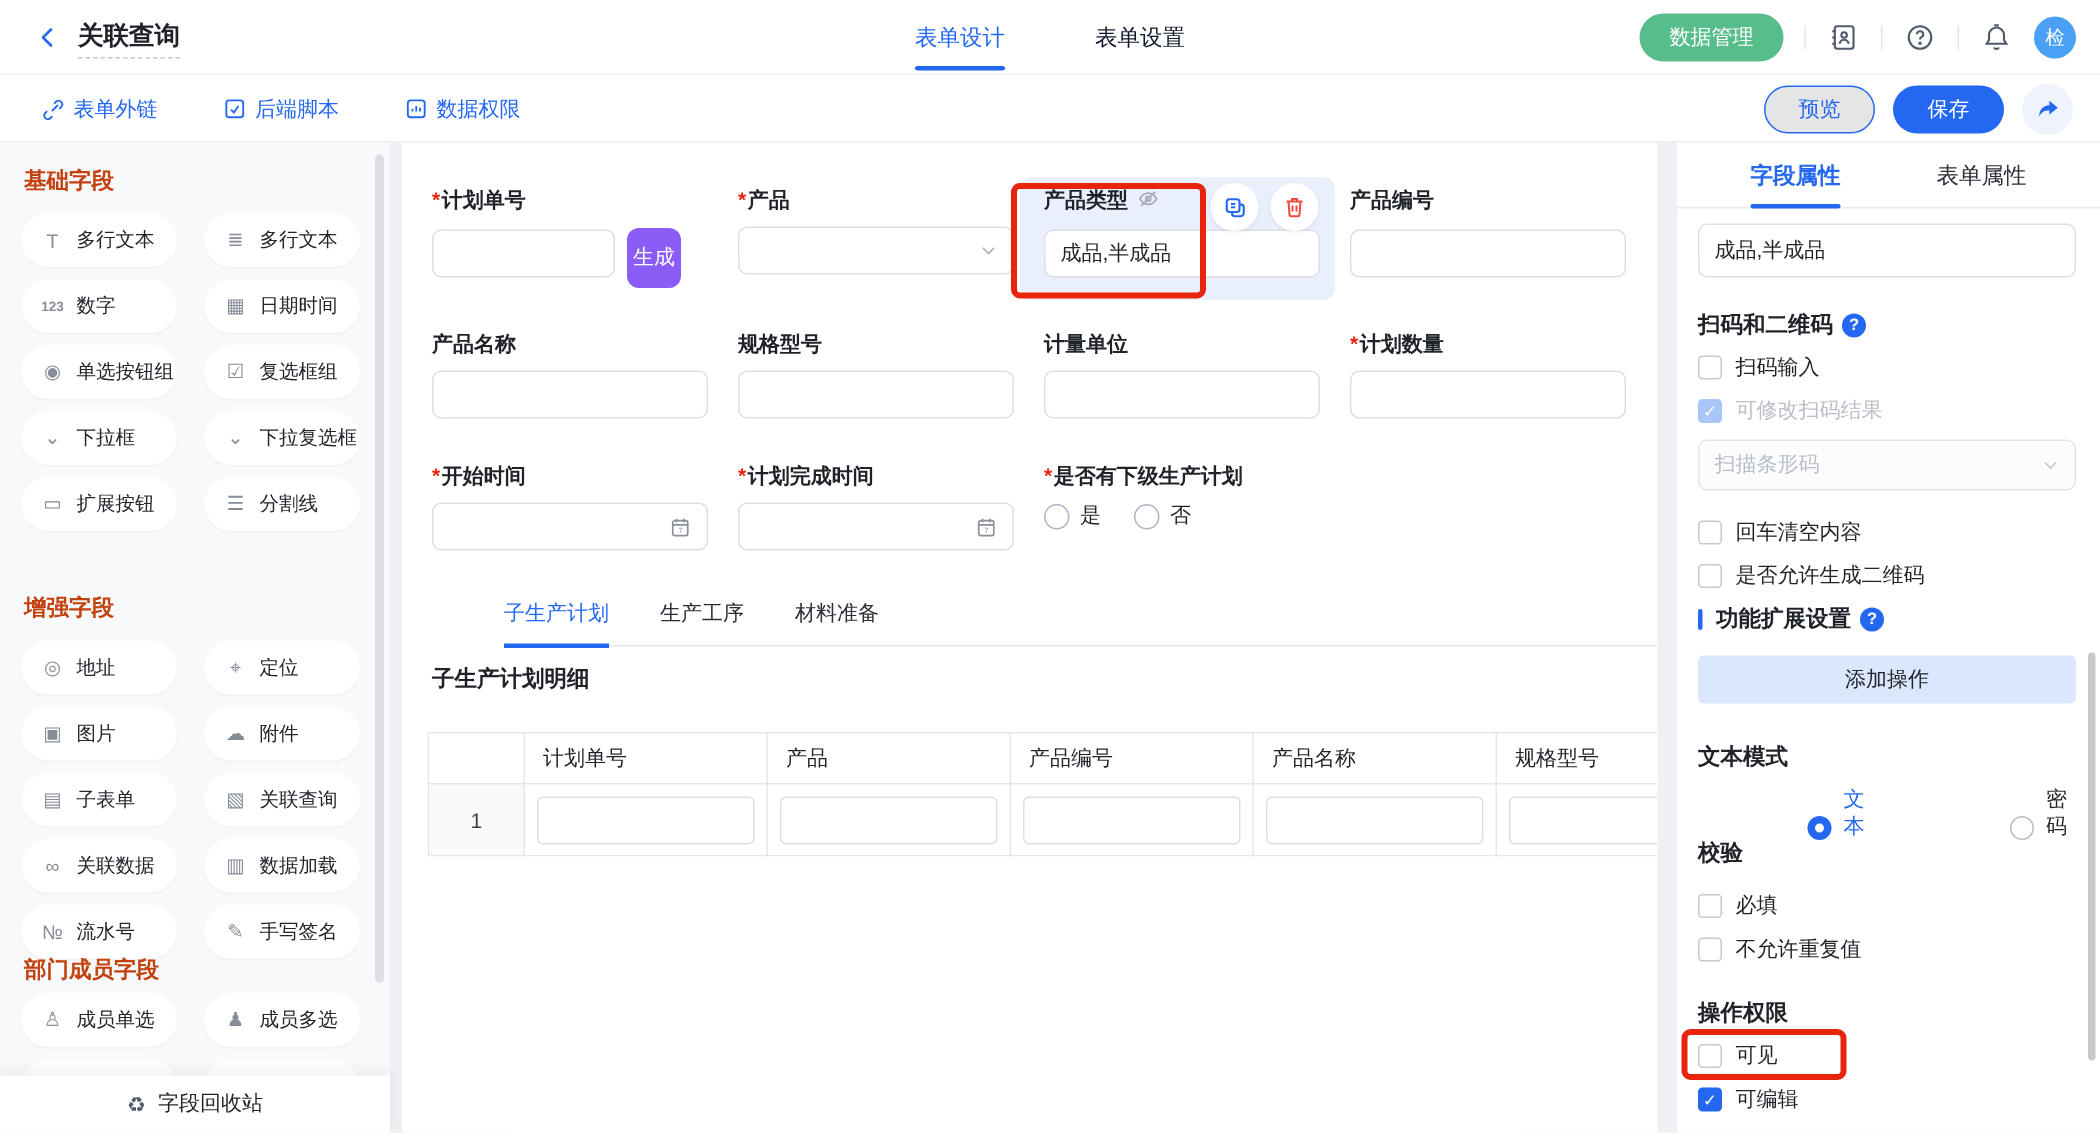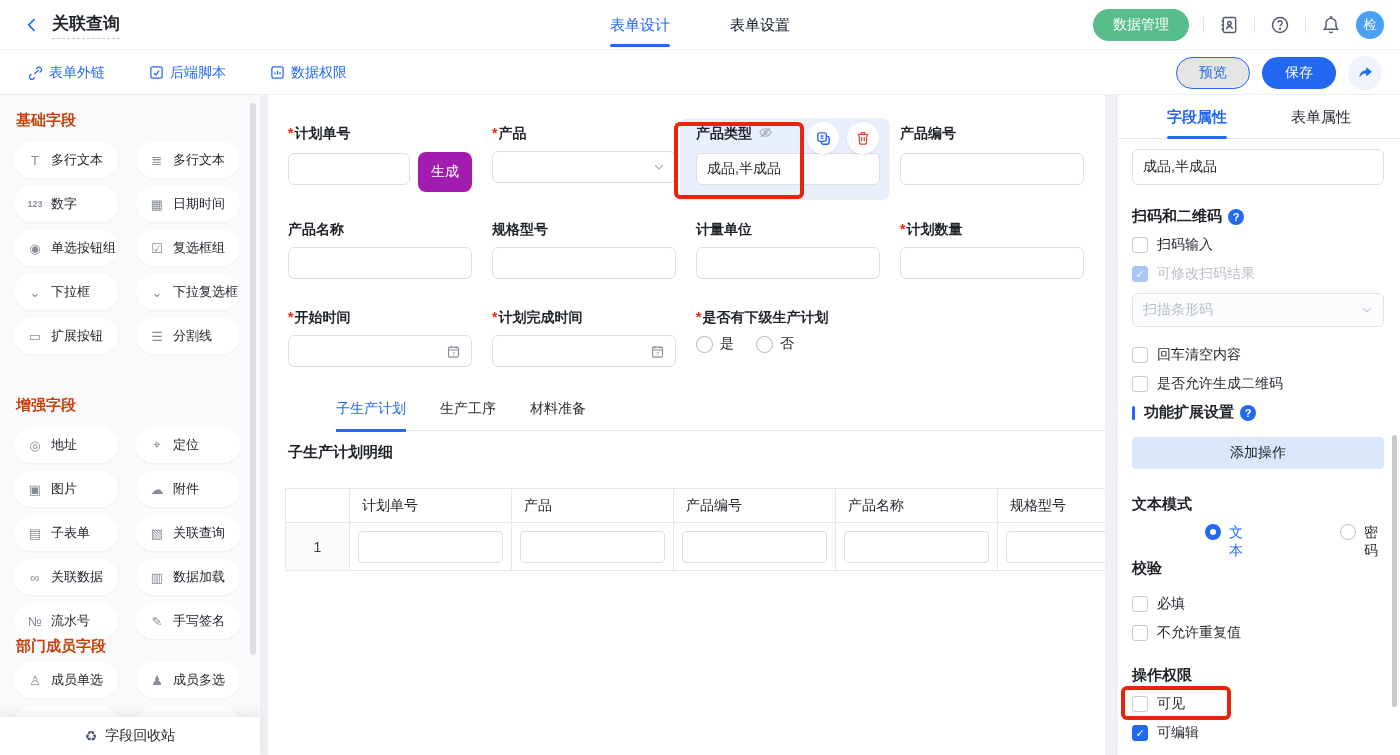--- a/index.html
+++ b/index.html
@@ -53,21 +53,21 @@
 
   
   .canvas { position:absolute; left:268px; top:95px; width:837px; height:660px; background:#fff; overflow:hidden; }
   .fld { position:absolute; width:184px; }
   .flabel { font-weight:bold; font-size:14px; color:#1f2329; white-space:nowrap; }
   .req { color:#e8250d; margin-right:1px; font-weight:bold; }
   .inp { height:32px; background:#fff; border:1px solid #dcdee3; border-radius:6px; width:100%;
     font-family:inherit; font-size:14px; padding:0 10px; color:#1f2329; }
   .selbox { height:32px; background:#fff; border:1px solid #dcdee3; border-radius:6px;
     display:flex; align-items:center; justify-content:space-between; padding:0 10px; color:#a8adb8; cursor:pointer; }
-  .gen-btn { position:absolute; left:130px; top:57px; width:54px; height:40px; background:#a21caf; color:#fff;
+  .gen-btn { position:absolute; left:130px; top:57px; width:36px; height:40px; background:#8b5cf6; color:#fff;
     border:none; border-radius:8px; font-size:14px; cursor:pointer; font-family:inherit; }
   .sel-bg { position:absolute; left:412px; top:23px; width:210px; height:82px; background:#e9effc; border-radius:8px; }
   .ann-box { position:absolute; border:4px solid #e8240d; border-radius:6px; z-index:20; pointer-events:none; }
   .icirc { position:absolute; top:27px; width:32px; height:32px; background:#fff; border-radius:50%;
     display:flex; align-items:center; justify-content:center; cursor:pointer; box-shadow:0 1px 3px rgba(31,35,41,.08); }
   .eye-off { margin-left:6px; color:#a6aab4; display:inline-flex; vertical-align:-2px; }
   .radio { width:17px; height:17px; border:1px solid #aeb4c2; border-radius:50%; background:#fff; display:inline-block; flex:none; }
   .rgroup { position:absolute; left:428px; top:240px; display:flex; gap:22px; }
   .ritem { display:flex; align-items:center; gap:7px; cursor:pointer; }
 
@@ -104,21 +104,21 @@
     display:flex; align-items:center; justify-content:center; }
   .cb.checked { background:#2468f2; border-color:#2468f2; }
   .cb.checked::after { content:"\2713"; color:#fff; font-size:11px; font-weight:bold; }
   .cb.checked.dis { background:#a9c6f8; border-color:#a9c6f8; }
   .cbrow.dis span.t { color:#b9bdc6; }
   .p-select { height:34px; border:1px solid #e2e4e9; border-radius:6px; background:#fbfcfd; color:#b9bdc6;
     display:flex; align-items:center; justify-content:space-between; padding:0 10px; }
   .add-btn { width:100%; height:32px; background:#dbe7fc; border:none; border-radius:4px; color:#20242b;
     font-size:14px; cursor:pointer; font-family:inherit; }
   .prad { display:flex; gap:58px; padding-left:40px; }
-  .pritem { display:flex; align-items:flex-start; gap:8px; cursor:pointer;padding-left:33px; }
+  .pritem { display:flex; align-items:flex-end; gap:8px; cursor:pointer;padding-left:33px; }
   .rd { width:16px; height:16px; border:1px solid #b9bdc6; border-radius:50%; background:#fff; flex:none; }
   .rd.on { border:5px solid #2468f2; }
   .panel-scroll { position:absolute; left:1392px; top:435px; width:5px; height:272px; background:#c6c9ce; border-radius:3px; z-index:40; }
   svg { display:block; }
 </style>
 </head>
 <body>
 
 <header class="topbar">
   <div class="tb-left">

